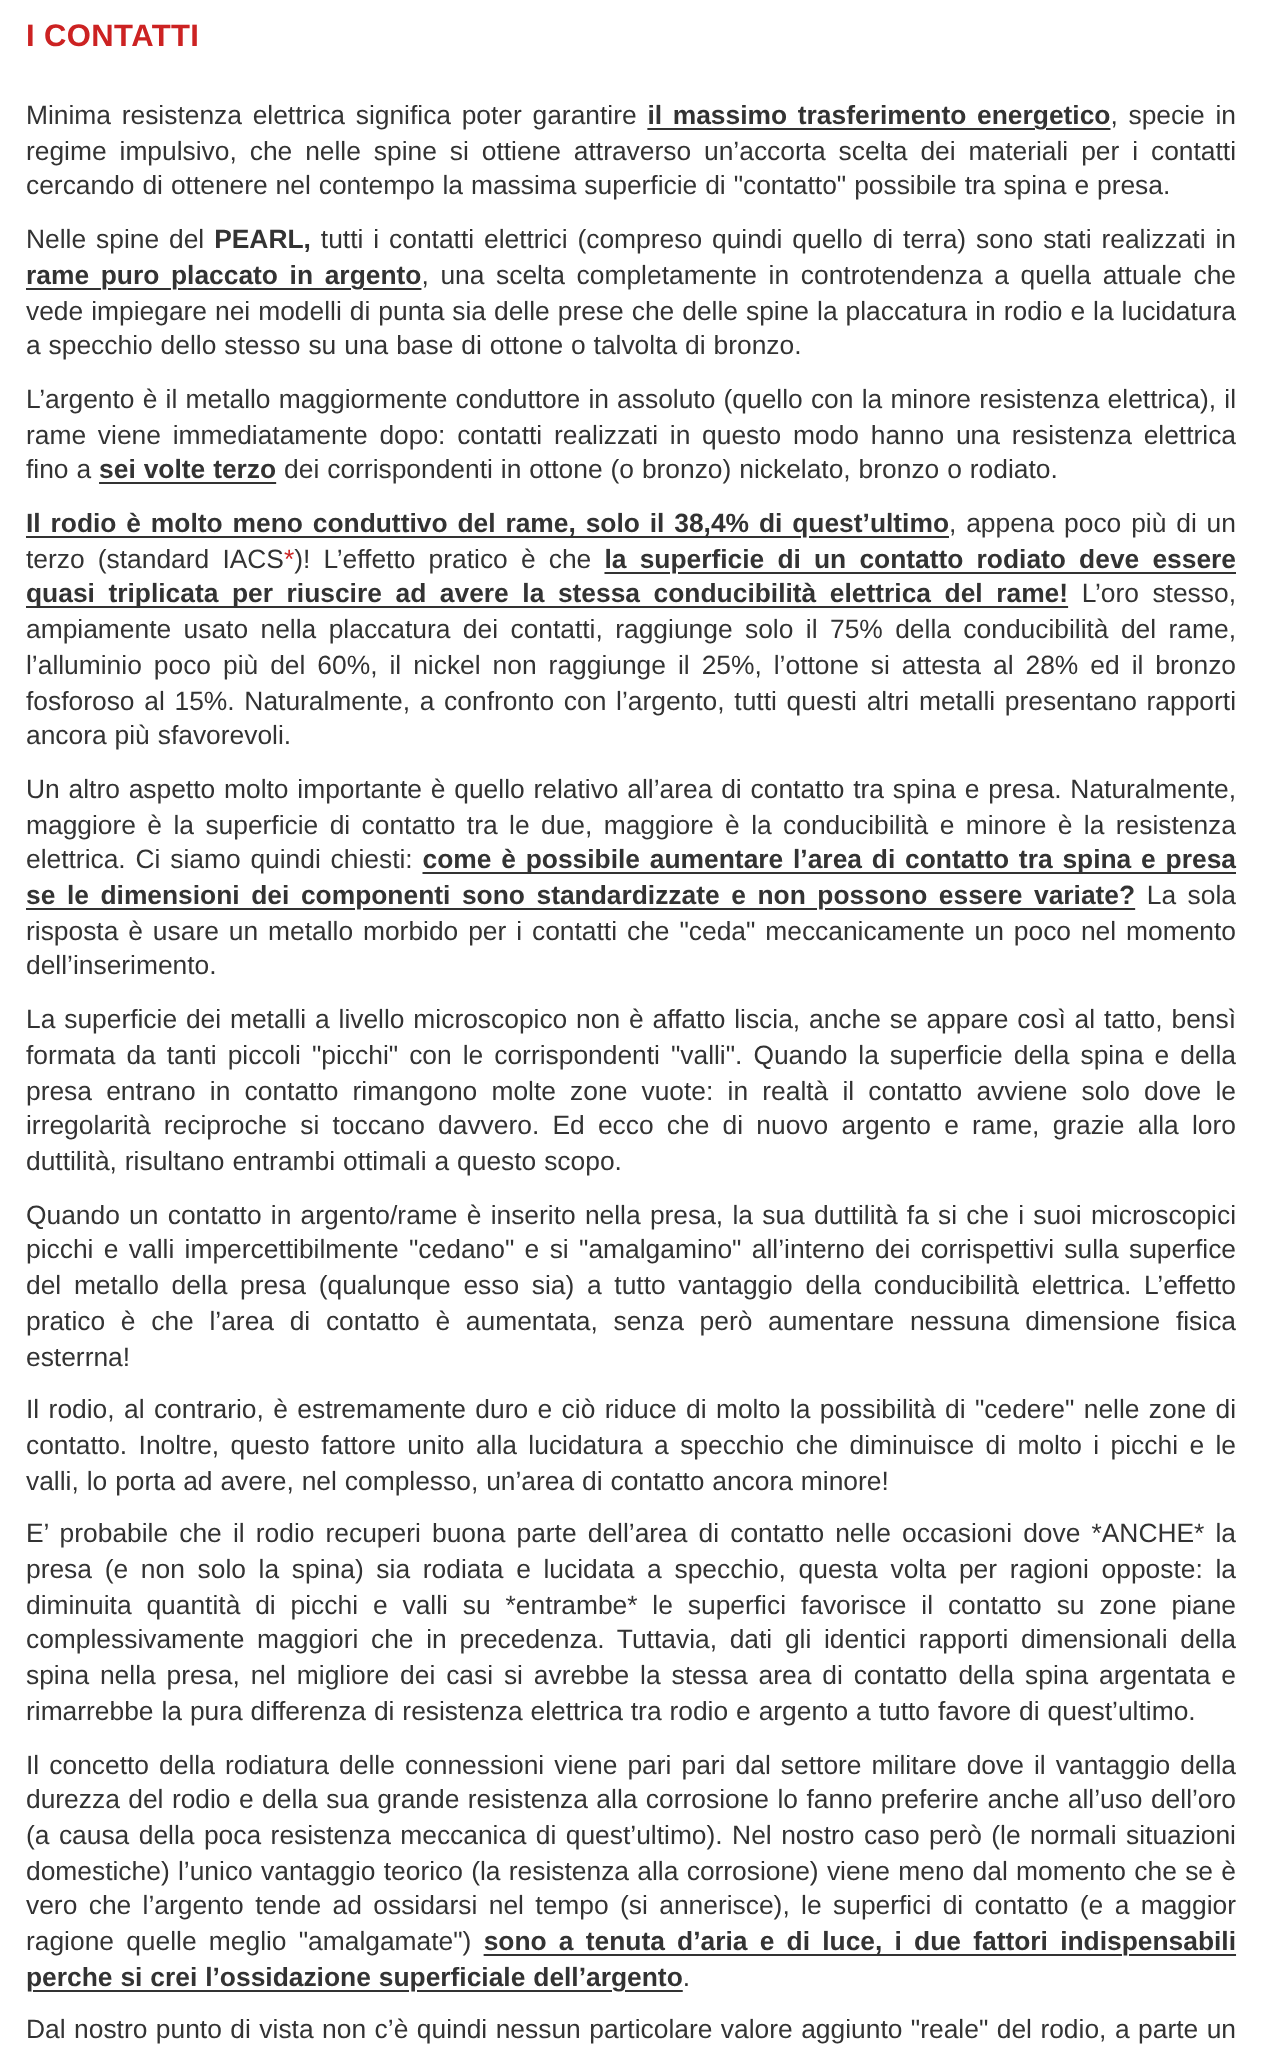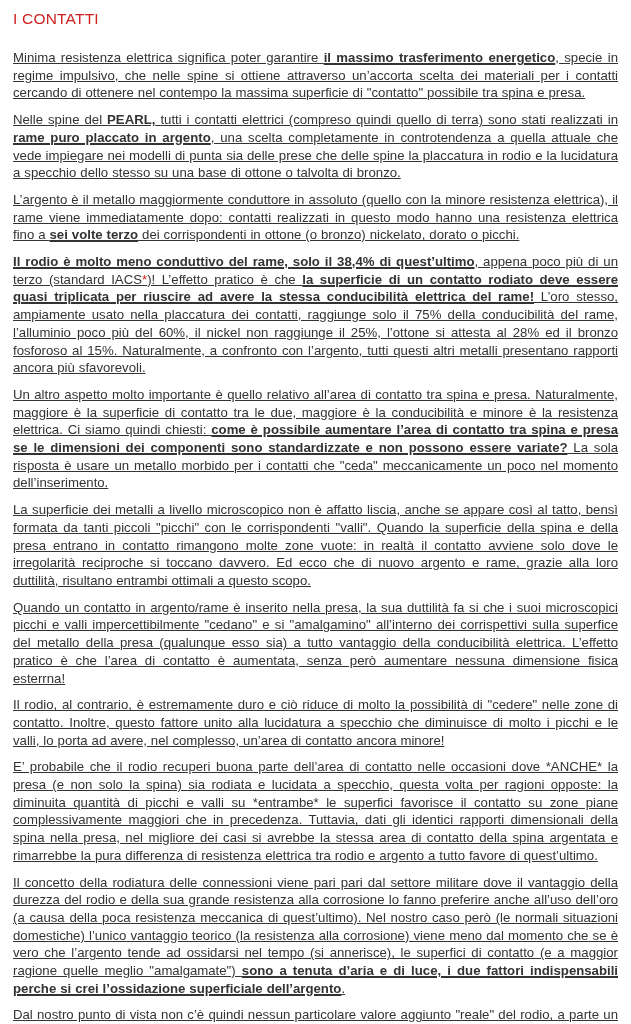--- a/index.html
+++ b/index.html
@@ -11,36 +11,35 @@
     width: 631px;
     min-height: 1024px;
     box-sizing: border-box;
     background: #ffffff;
     padding: 8px 13px 14px 13px;
     font-family: "Liberation Sans", "DejaVu Sans", sans-serif;
     color: #333333;
   }
   .doc-title {
     font-size: 15.5px;
-    font-weight: 400;
+    font-weight: 700;
     color: #cc2222;
     margin: 2px 0 0 0;
     letter-spacing: 0.2px;
   }
   .doc-body {
     margin-top: 21px;
   }
   p.para {
     font-size: 13.2px;
     line-height: 17.7px;
     text-align: justify;
     margin: 0 0 9px 0;
     color: #333333;
     word-spacing: 0.3px;
-    text-decoration: underline;
   }
   p.para:last-child {
     margin-bottom: 0;
   }
   span.n { font-weight: 400; }
   span.b { font-weight: 700; }
   span.bu {
     font-weight: 700;
     text-decoration: underline;
     text-decoration-thickness: 1.3px;
@@ -52,21 +51,21 @@
   }
 </style>
 </head>
 <body>
 
 <div class="page">
   <h1 class="doc-title">I CONTATTI</h1>
   <div class="doc-body">
       <p class="para"><span class="n">Minima resistenza elettrica significa poter garantire </span><span class="bu">il massimo trasferimento energetico</span><span class="n">, specie in regime impulsivo, che nelle spine si ottiene attraverso un’accorta scelta dei materiali per i contatti cercando di ottenere nel contempo la massima superficie di "contatto" possibile tra spina e presa.</span></p>
       <p class="para"><span class="n">Nelle spine del </span><span class="b">PEARL,</span><span class="n"> tutti i contatti elettrici (compreso quindi quello di terra) sono stati realizzati in </span><span class="bu">rame puro placcato in argento</span><span class="n">, una scelta completamente in controtendenza a quella attuale che vede impiegare nei modelli di punta sia delle prese che delle spine la placcatura in rodio e la lucidatura a specchio dello stesso su una base di ottone o talvolta di bronzo.</span></p>
-      <p class="para"><span class="n">L’argento è il metallo maggiormente conduttore in assoluto (quello con la minore resistenza elettrica), il rame viene immediatamente dopo: contatti realizzati in questo modo hanno una resistenza elettrica fino a </span><span class="bu">sei volte terzo</span><span class="n"> dei corrispondenti in ottone (o bronzo) nickelato, dorato o picchi.</span></p>
+      <p class="para"><span class="n">L’argento è il metallo maggiormente conduttore in assoluto (quello con la minore resistenza elettrica), il rame viene immediatamente dopo: contatti realizzati in questo modo hanno una resistenza elettrica fino a </span><span class="bu">sei volte terzo</span><span class="n"> dei corrispondenti in ottone (o bronzo) nickelato, bronzo o rodiato.</span></p>
       <p class="para"><span class="bu">Il rodio è molto meno conduttivo del rame, solo il 38,4% di quest’ultimo</span><span class="n">, appena poco più di un terzo (standard IACS</span><span class="r">*</span><span class="n">)! L’effetto pratico è che </span><span class="bu">la superficie di un contatto rodiato deve essere quasi triplicata per riuscire ad avere la stessa conducibilità elettrica del rame!</span><span class="n"> L’oro stesso, ampiamente usato nella placcatura dei contatti, raggiunge solo il 75% della conducibilità del rame, l’alluminio poco più del 60%, il nickel non raggiunge il 25%, l’ottone si attesta al 28% ed il bronzo fosforoso al 15%. Naturalmente, a confronto con l’argento, tutti questi altri metalli presentano rapporti ancora più sfavorevoli.</span></p>
       <p class="para"><span class="n">Un altro aspetto molto importante è quello relativo all’area di contatto tra spina e presa. Naturalmente, maggiore è la superficie di contatto tra le due, maggiore è la conducibilità e minore è la resistenza elettrica. Ci siamo quindi chiesti: </span><span class="bu">come è possibile aumentare l’area di contatto tra spina e presa se le dimensioni dei componenti sono standardizzate e non possono essere variate?</span><span class="n"> La sola risposta è usare un metallo morbido per i contatti che "ceda" meccanicamente un poco nel momento dell’inserimento.</span></p>
       <p class="para"><span class="n">La superficie dei metalli a livello microscopico non è affatto liscia, anche se appare così al tatto, bensì formata da tanti piccoli "picchi" con le corrispondenti "valli". Quando la superficie della spina e della presa entrano in contatto rimangono molte zone vuote: in realtà il contatto avviene solo dove le irregolarità reciproche si toccano davvero. Ed ecco che di nuovo argento e rame, grazie alla loro duttilità, risultano entrambi ottimali a questo scopo.</span></p>
       <p class="para"><span class="n">Quando un contatto in argento/rame è inserito nella presa, la sua duttilità fa si che i suoi microscopici picchi e valli impercettibilmente "cedano" e si "amalgamino" all’interno dei corrispettivi sulla superfice del metallo della presa (qualunque esso sia) a tutto vantaggio della conducibilità elettrica. L’effetto pratico è che l’area di contatto è aumentata, senza però aumentare nessuna dimensione fisica esterrna!</span></p>
       <p class="para"><span class="n">Il rodio, al contrario, è estremamente duro e ciò riduce di molto la possibilità di "cedere" nelle zone di contatto. Inoltre, questo fattore unito alla lucidatura a specchio che diminuisce di molto i picchi e le valli, lo porta ad avere, nel complesso, un’area di contatto ancora minore!</span></p>
       <p class="para"><span class="n">E’ probabile che il rodio recuperi buona parte dell’area di contatto nelle occasioni dove *ANCHE* la presa (e non solo la spina) sia rodiata e lucidata a specchio, questa volta per ragioni opposte: la diminuita quantità di picchi e valli su *entrambe* le superfici favorisce il contatto su zone piane complessivamente maggiori che in precedenza. Tuttavia, dati gli identici rapporti dimensionali della spina nella presa, nel migliore dei casi si avrebbe la stessa area di contatto della spina argentata e rimarrebbe la pura differenza di resistenza elettrica tra rodio e argento a tutto favore di quest’ultimo.</span></p>
       <p class="para"><span class="n">Il concetto della rodiatura delle connessioni viene pari pari dal settore militare dove il vantaggio della durezza del rodio e della sua grande resistenza alla corrosione lo fanno preferire anche all’uso dell’oro (a causa della poca resistenza meccanica di quest’ultimo). Nel nostro caso però (le normali situazioni domestiche) l’unico vantaggio teorico (la resistenza alla corrosione) viene meno dal momento che se è vero che l’argento tende ad ossidarsi nel tempo (si annerisce), le superfici di contatto (e a maggior ragione quelle meglio "amalgamate") </span><span class="bu">sono a tenuta d’aria e di luce, i due fattori indispensabili perche si crei l’ossidazione superficiale dell’argento</span><span class="n">.</span></p>
       <p class="para"><span class="n">Dal nostro punto di vista non c’è quindi nessun particolare valore aggiunto "reale" del rodio, a parte un innegabile fattore estetico: il rodio lucidato a specchio è più spettacolare a vedersi :-)</span></p>
     </div>
 </div>

